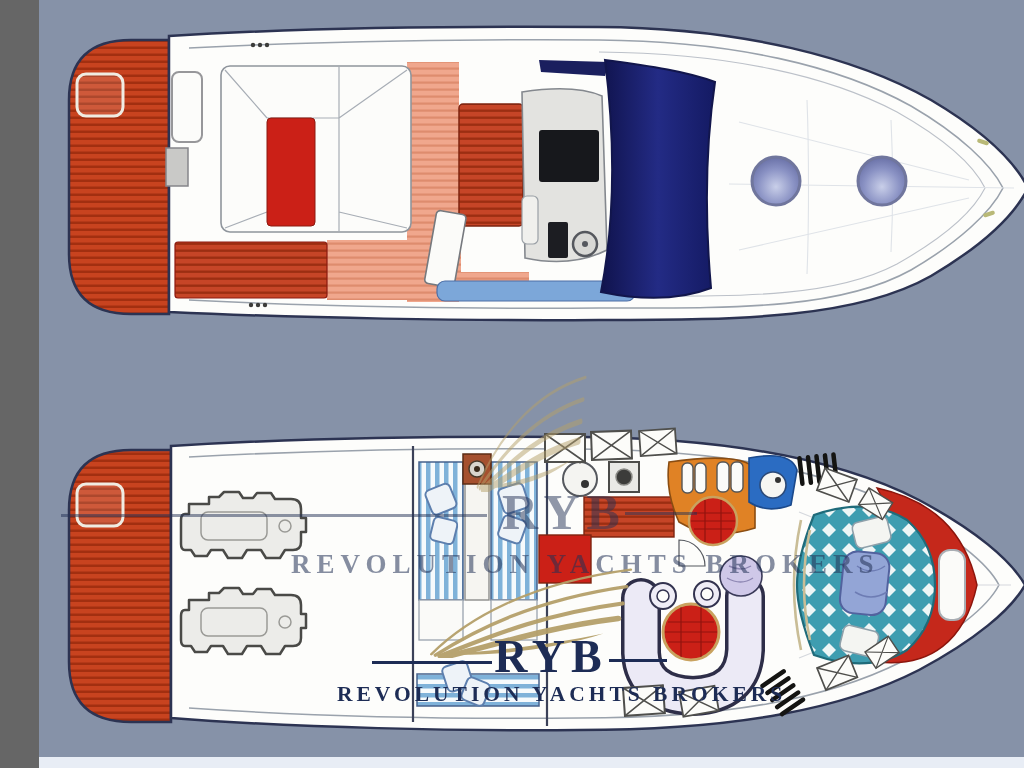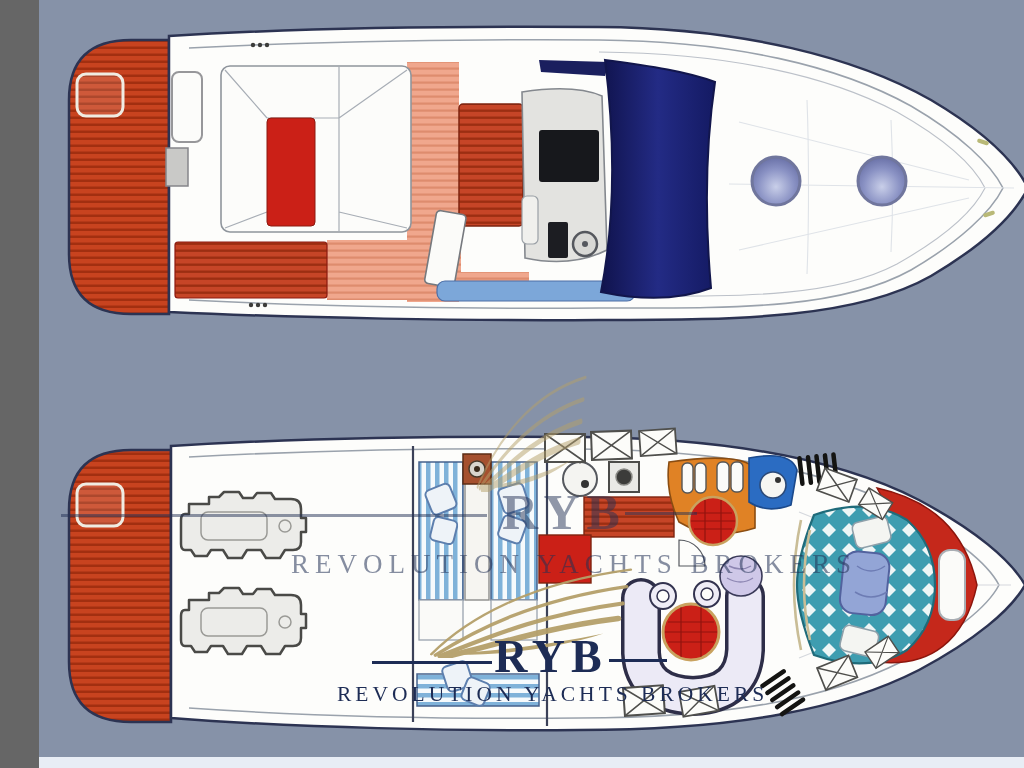--- a/index.html
+++ b/index.html
@@ -4,21 +4,21 @@
 <style>
   html,body{margin:0;padding:0;background:#666;}
   .canvas{
     position:relative;width:1024px;height:768px;overflow:hidden;
     background:var(--c-background,#8692a8);
     font-family:"Liberation Serif","DejaVu Serif",serif;
     margin-left:39px;
   }
   .canvas svg.plan{position:absolute;left:0;top:0;}
   .overlay{position:absolute;pointer-events:none;}
-  .wm-text{text-align:center;white-space:nowrap;line-height:1;}
+  .wm-text{text-align:center;white-space:nowrap;line-height:1;font-weight:bold;}
   .ryb-mid{left:448px;top:487px;width:155px;font-size:50px;letter-spacing:7px;
            font-weight:600;color:rgba(35,49,86,.5);}
   .name-mid{left:252px;top:551px;width:516px;font-size:27px;letter-spacing:6px;
            color:rgba(35,49,86,.55);}
   .rule{height:3px;background:rgba(35,49,86,.5);}
   .rule-mid-left{left:22px;top:514px;width:426px;}
   .rule-mid-right{left:586px;top:512px;width:72px;}
   .ryb-bottom{left:437px;top:634px;width:150px;font-size:46px;letter-spacing:6px;
            font-weight:700;color:var(--c-logo-navy,#1d2c55);}
   .name-bottom{left:298px;top:684px;width:428px;font-size:21.5px;letter-spacing:4px;

